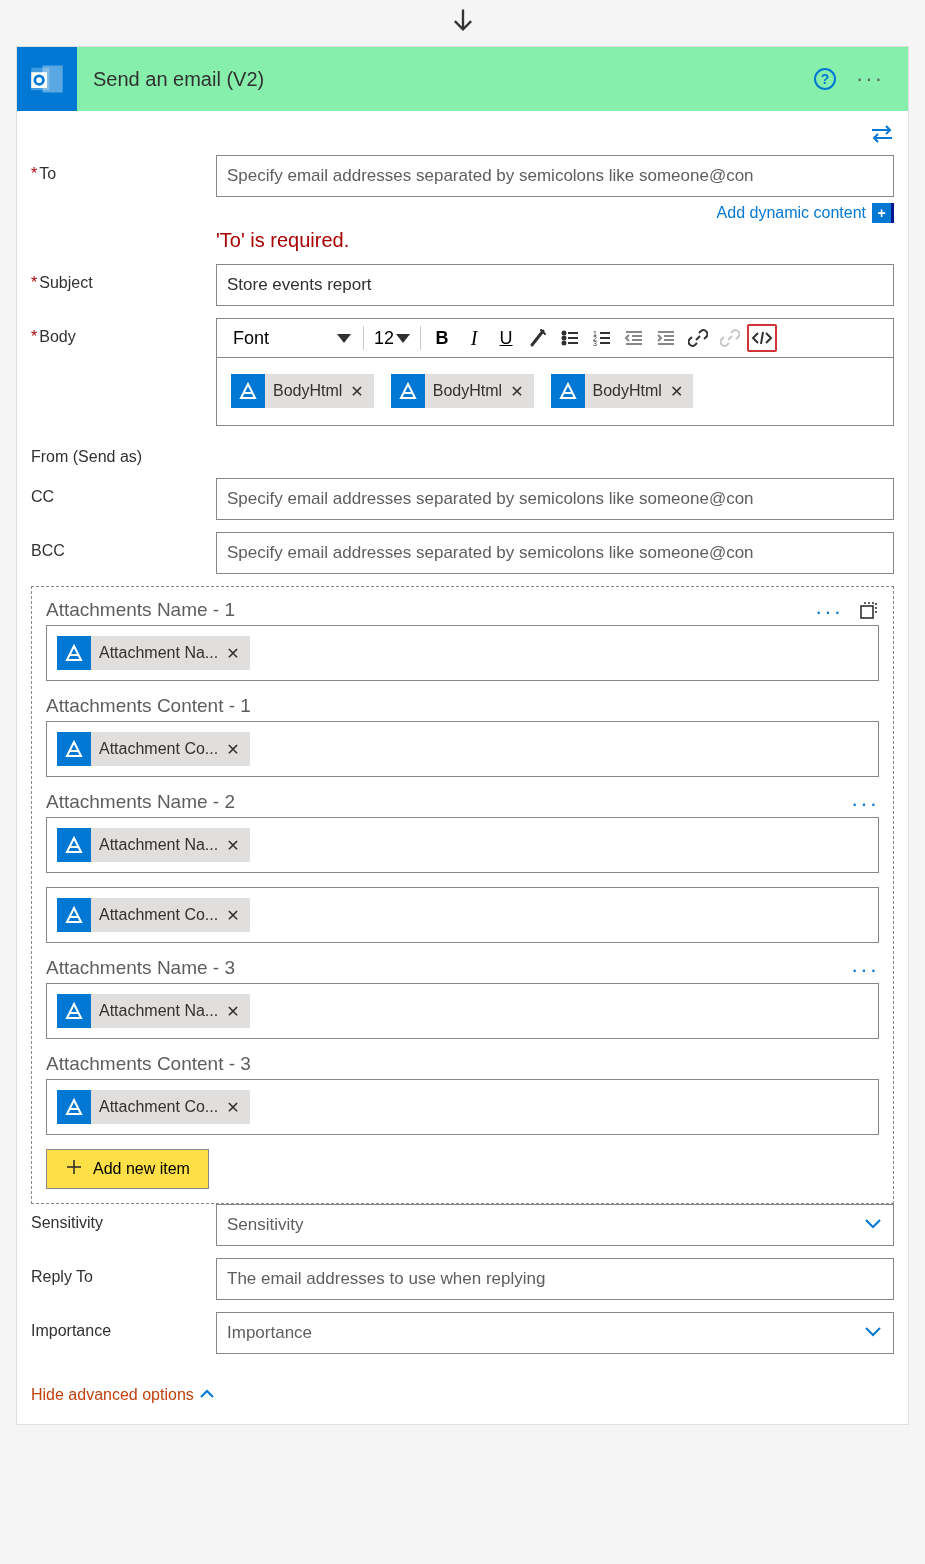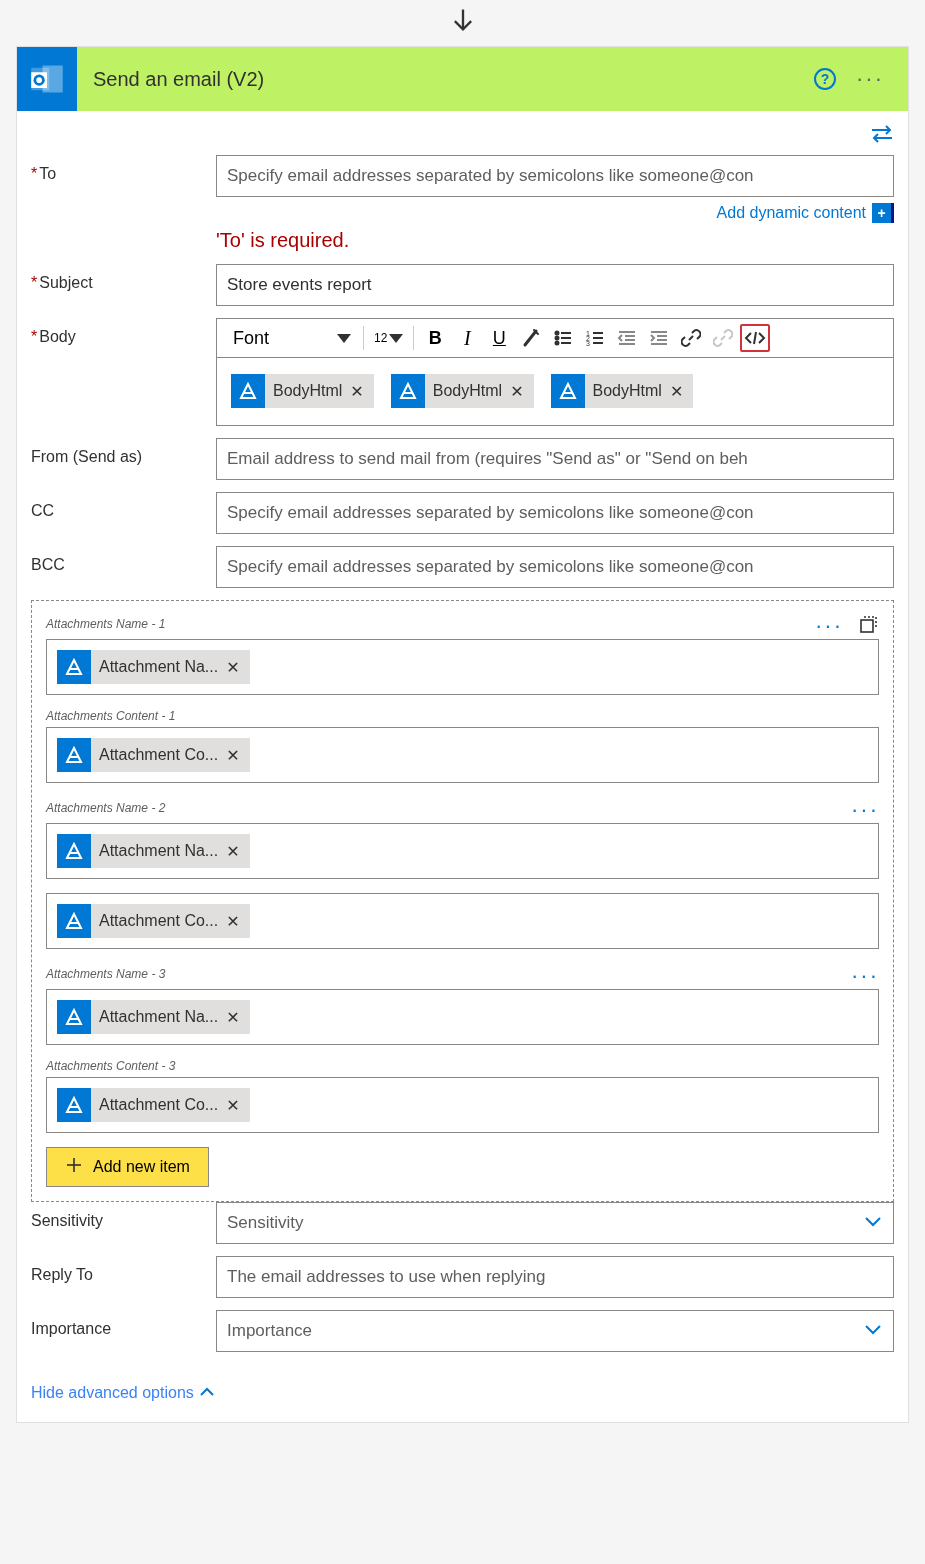--- a/index.html
+++ b/index.html
@@ -1,63 +1,63 @@
 <!DOCTYPE html>
 <html><head>
 <meta charset="utf-8">
 <style>
 * { box-sizing: border-box; margin: 0; padding: 0; font-family: "Segoe UI", Arial, sans-serif; }
 body { background: #f5f5f5; padding: 0; width: 925px; }
 .arrow-down { text-align: center; padding: 6px 0 0 0; }
 .arrow-down svg { stroke: #333; }
 .card { background: #fff; border: 1px solid #e0e0e0; margin: 8px 16px 16px 16px; }
-.card-header { background: #bef264; display: flex; align-items: center; padding: 0; height: 64px; position: relative; }
+.card-header { background: #86efac; display: flex; align-items: center; padding: 0; height: 64px; position: relative; }
 .header-icon { width: 60px; height: 64px; background: #0078d4; display: flex; align-items: center; justify-content: center; }
 .header-title { font-size: 20px; color: #323130; padding-left: 16px; flex: 1; }
 .header-actions { display: flex; align-items: center; gap: 20px; padding-right: 24px; }
 .help-icon { width: 22px; height: 22px; border: 2px solid #0078d4; border-radius: 50%; display: flex; align-items: center; justify-content: center; color: #0078d4; font-size: 14px; font-weight: 600; }
 .ellipsis { font-size: 22px; color: #605e5c; letter-spacing: 2px; cursor: pointer; }
 .card-body { padding: 14px 14px 20px 14px; }
 .swap-row { display: flex; justify-content: flex-end; padding: 0 0 8px 0; }
 .swap-icon { color: #0078d4; cursor: pointer; }
 .field-row { display: flex; align-items: flex-start; margin-bottom: 12px; }
 .field-label { width: 185px; padding-top: 10px; font-size: 16px; color: #323130; }
 .field-label.req::before { content: "*"; color: #a80000; margin-right: 2px; }
 .field-control { flex: 1; min-width: 0; }
 .text-input { width: 100%; height: 42px; border: 1px solid #8a8886; padding: 0 10px; font-size: 17px; color: #323130; }
 .text-input::placeholder { color: #605e5c; }
 .under-link { text-align: right; font-size: 16px; color: #0078d4; padding: 6px 0 0 0; display: flex; justify-content: flex-end; align-items: center; gap: 6px; }
 .under-link-badge { width: 22px; height: 20px; background: #0078d4; border-right: 3px solid #00188f; color: #fff; display: flex; align-items: center; justify-content: center; font-size: 14px; font-weight: bold; }
 .error-text { color: #a80000; font-size: 20px; padding-top: 6px; }
 .editor-toolbar { border: 1px solid #8a8886; display: flex; align-items: center; padding: 4px 10px; gap: 2px; height: 40px; }
 .tb-font { width: 130px; height: 28px; border: none; font-size: 18px; background: transparent; display: flex; align-items: center; justify-content: space-between; padding: 0 6px; }
 .tb-sep { width: 1px; height: 24px; background: #ccc; margin: 0 4px; }
-.tb-size { display: flex; align-items: center; font-size: 12px; gap: 2px; padding: 0 4px; }
+.tb-size { display: flex; align-items: center; font-size: 18px; gap: 2px; padding: 0 4px; }
 .tb-btn { width: 30px; height: 28px; display: flex; align-items: center; justify-content: center; cursor: pointer; font-size: 18px; }
 .tb-btn.bold { font-weight: 800; }
 .tb-btn.italic { font-style: italic; font-family: serif; font-size: 20px; }
 .tb-btn.underline { text-decoration: underline; font-size: 18px; }
 .tb-btn.disabled { color: #ccc; }
 .tb-btn.code-view { border: 2px solid #d13438; border-radius: 2px; }
 .editor-body { border: 1px solid #8a8886; border-top: none; padding: 16px 14px; min-height: 68px; display: flex; gap: 17px; flex-wrap: wrap; }
 .token { display: inline-flex; align-items: center; background: #e1dfdd; height: 34px; }
 .token-icon { width: 34px; height: 34px; background: #0078d4; display: flex; align-items: center; justify-content: center; }
 .token-label { padding: 0 8px; font-size: 16px; color: #323130; }
 .token-x { padding: 0 10px 0 0; color: #323130; cursor: pointer; font-size: 16px; }
 .attachments-box { border: 1px dashed #8a8886; padding: 12px 14px 14px 14px; margin-top: 8px; }
 .att-group { margin-bottom: 14px; }
 .att-header { display: flex; align-items: center; justify-content: space-between; }
-.att-label { font-size: 12px; color: #605e5c; padding-bottom: 4px; font-style: italic; }
+.att-label { font-size: 19px; color: #605e5c; padding-bottom: 4px; }
 .att-header-icons { display: flex; gap: 16px; align-items: center; color: #0078d4; }
 .att-ellipsis { color: #0078d4; font-size: 22px; letter-spacing: 2px; cursor: pointer; }
 .att-box { border: 1px solid #8a8886; padding: 10px; min-height: 50px; display: flex; align-items: center; }
 .add-item-btn { border: 1px solid #8a8886; background: #fde047; height: 40px; padding: 0 18px; display: inline-flex; align-items: center; gap: 10px; font-size: 16px; cursor: pointer; }
 .select-input { width: 100%; height: 42px; border: 1px solid #8a8886; padding: 0 10px; font-size: 17px; color: #605e5c; display: flex; align-items: center; justify-content: space-between; background: #fff; }
 .chev { color: #0078d4; }
-.hide-options { color: #3b82f6; font-size: 16px; margin-top: 20px; display: inline-flex; align-items: flex-start; gap: 5px; cursor: pointer; }
+.hide-options { color: #c2410c; font-size: 16px; margin-top: 20px; display: inline-flex; align-items: flex-start; gap: 5px; cursor: pointer; }
 .caret-down { width: 0; height: 0; border-left: 7px solid transparent; border-right: 7px solid transparent; border-top: 9px solid #323130; display: inline-block; }
 </style>
 </head>
 <body>
 
 <div class="arrow-down">
   <svg width="28" height="28" viewBox="0 0 24 24" fill="none" stroke="#323130" stroke-width="2">
       <line x1="12" y1="3" x2="12" y2="20"></line>
       <polyline points="5 13 12 20 19 13"></polyline>
     </svg>
@@ -226,23 +226,20 @@
             <span class="token-label">BodyHtml</span>
             <span class="token-x">✕</span>
           </span>
         </div>
       </div>
     </div>
 
     
     <div class="field-row">
       <div class="field-label">From (Send as)</div>
-      <div class="field-control">
-        <input class="text-input" placeholder="Email address to send mail from (requires &quot;Send as&quot; or &quot;Send on beh" style="">
-      </div>
     </div>
 
     
     <div class="field-row">
       <div class="field-label">CC</div>
       <div class="field-control">
         <input class="text-input" placeholder="Specify email addresses separated by semicolons like someone@con" style="">
       </div>
     </div>
 

